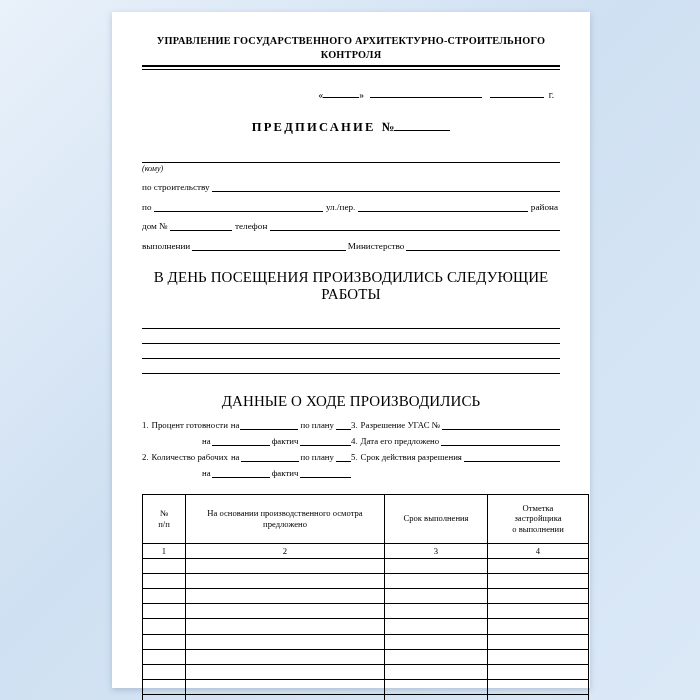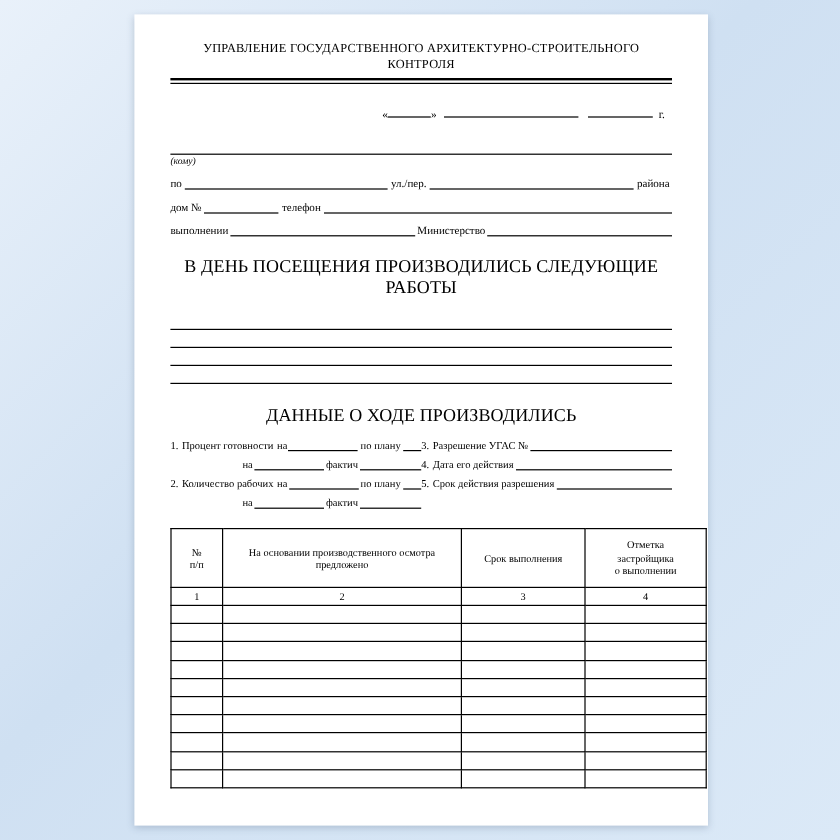--- a/index.html
+++ b/index.html
@@ -36,21 +36,21 @@
     position: absolute;
     left: 30px;
     top: 22px;
     width: 418px;
   }
 
   
   .doc-title {
     text-align: center;
     font-size: 10.3px;
-    font-weight: normal;
+    font-weight: bold;
     letter-spacing: 0.2px;
     line-height: 14px;
     color: #000;
     margin: 0 0 1px 0;
     padding: 0 4px;
   }
   .rule-thick {
     border-top: 2.4px solid #000;
     margin-top: 3px;
   }
@@ -188,26 +188,33 @@
     <div class="sheet-inner">
 
       <div class="doc-title">УПРАВЛЕНИЕ ГОСУДАРСТВЕННОГО АРХИТЕКТУРНО-СТРОИТЕЛЬНОГО КОНТРОЛЯ</div>
       <div class="rule-thick"></div>
       <div class="rule-thin"></div>
 
       <div class="date-line">
         <span>«</span><span class="u" style="width:36px"></span><span>»</span><span class="u" style="width:112px;margin-left:6px"></span><span class="u" style="width:54px;margin-left:8px"></span><span style="margin-left:5px">г.</span>
       </div>
 
+      <div class="main-title">
+        <span>ПРЕДПИСАНИЕ</span><span class="num" style="margin-left:6px">№</span><span class="u" style="width:56px"></span>
+      </div>
 
       <div class="field-block">
         <div class="full-rule"></div>
         <div class="caption">(кому)</div>
       </div>
 
+      <div class="frow">
+        <span class="lbl">по строительству</span>
+        <span class="fill"></span>
+      </div>
 
       <div class="frow">
         <span class="lbl">по</span>
         <span class="fill"></span>
         <span class="lbl" style="padding:0 3px">ул./пер.</span>
         <span class="fill"></span>
         <span class="lbl" style="padding-left:3px">района</span>
       </div>
 
       <div class="frow">
@@ -254,21 +261,21 @@
 
         <div class="drow">
           <span class="dcell">
             <span class="t indent-left" style="padding-left:60px">на</span>
             <span class="ln w58"></span>
             <span class="t" style="padding:0 2px">фактич</span>
             <span class="ln"></span>
           </span>
           <span class="dcell">
             <span class="t" style="padding-right:3px">4.</span>
-            <span class="t" style="padding-right:2px">Дата  его  действия</span>
+            <span class="t" style="padding-right:2px">Дата  его  предложено</span>
             <span class="ln"></span>
           </span>
         </div>
 
         <div class="drow">
           <span class="dcell">
             <span class="t" style="padding-right:3px">2.</span>
             <span class="t" style="padding-right:3px">Количество рабочих</span>
             <span class="t">на</span>
             <span class="ln w58"></span>

